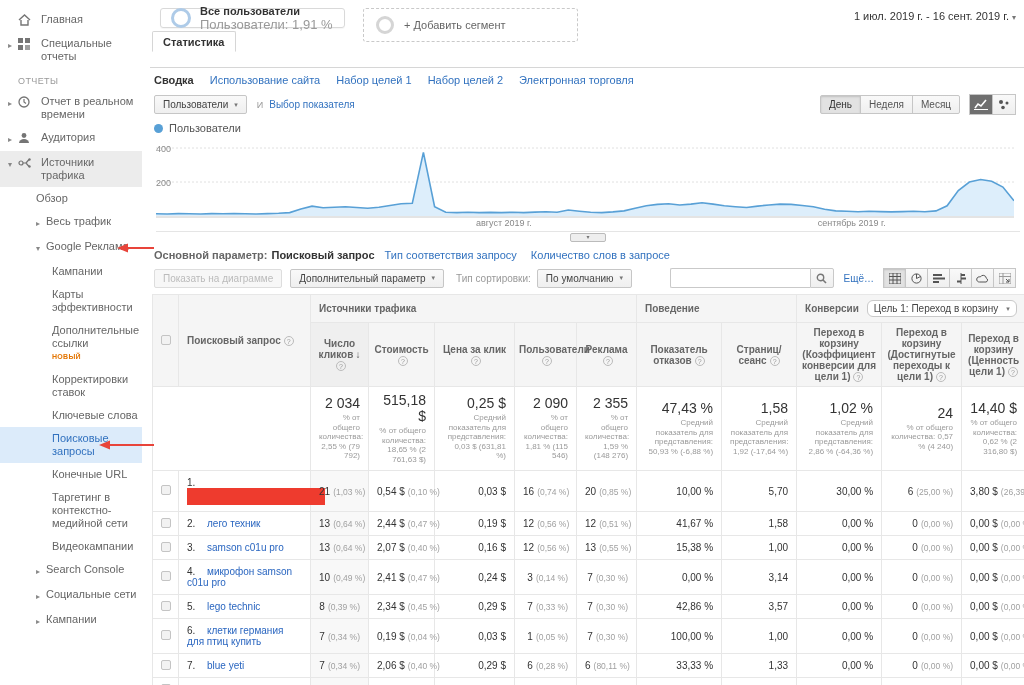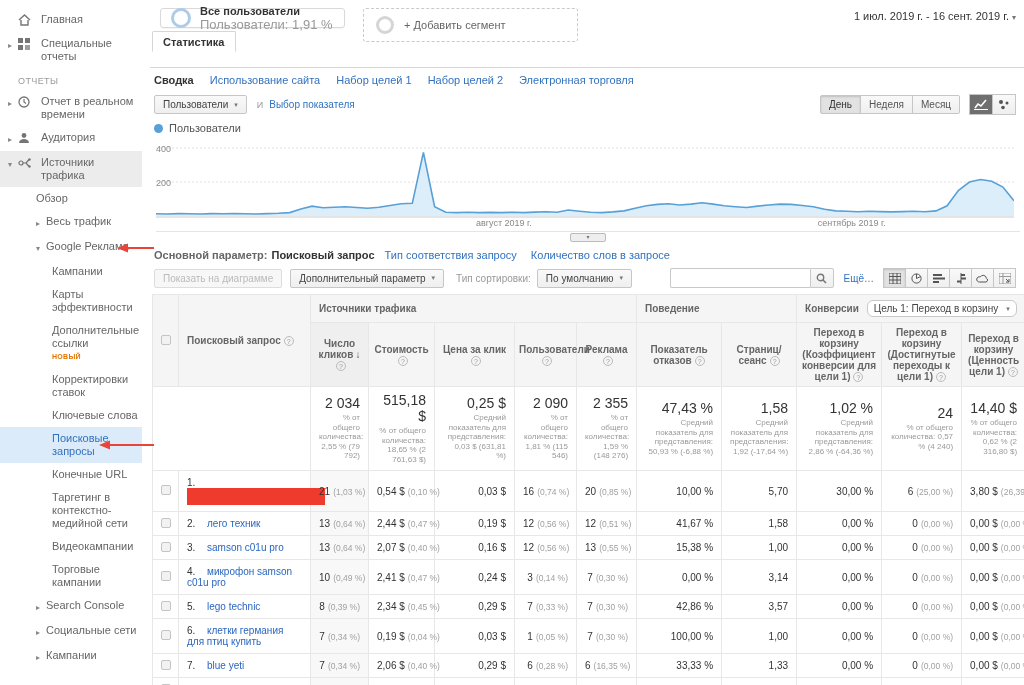--- a/index.html
+++ b/index.html
@@ -218,23 +218,20 @@
         </div>
         <div class="nav-item d2">
           <span class="lbl">Конечные URL</span>
         </div>
         <div class="nav-item d2">
           <span class="lbl">Таргетинг в контекстно-медийной сети</span>
         </div>
         <div class="nav-item d2">
           <span class="lbl">Видеокампании</span>
         </div>
-        <div class="nav-item d2">
-          <span class="lbl">Торговые кампании</span>
-        </div>
         <div class="nav-item d1">
           <span class="exp">▸</span>
           <span class="lbl">Search Console</span>
         </div>
         <div class="nav-item d1">
           <span class="exp">▸</span>
           <span class="lbl">Социальные сети</span>
         </div>
         <div class="nav-item d1">
           <span class="exp">▸</span>
@@ -558,21 +555,21 @@
             <td class="metric"><span>0</span><span class="sub">(0,00 %)</span></td>
             <td class="metric"><span>0,00 $</span><span class="sub">(0,00 %)</span></td>
           </tr>
           <tr>
             <td class="cb"><span class="cbox"></span></td>
             <td class="qcell"><span class="idx">7.</span><a>blue yeti</a></td>
             <td class="metric sorted"><span>7</span><span class="sub">(0,34 %)</span></td>
             <td class="metric"><span>2,06 $</span><span class="sub">(0,40 %)</span></td>
             <td class="metric"><span>0,29 $</span></td>
             <td class="metric"><span>6</span><span class="sub">(0,28 %)</span></td>
-            <td class="metric"><span>6</span><span class="sub">(16,35 %)</span></td>
+            <td class="metric"><span>6</span><span class="sub">(80,11 %)</span></td>
             <td class="metric"><span>33,33 %</span></td>
             <td class="metric"><span>1,33</span></td>
             <td class="metric"><span>0,00 %</span></td>
             <td class="metric"><span>0</span><span class="sub">(0,00 %)</span></td>
             <td class="metric"><span>0,00 $</span><span class="sub">(0,00 %)</span></td>
           </tr>
           <tr>
             <td class="cb"><span class="cbox"></span></td>
             <td class="qcell"><span class="idx">8.</span><a>instax mini 9</a></td>
             <td class="metric sorted"><span>7</span></td>

